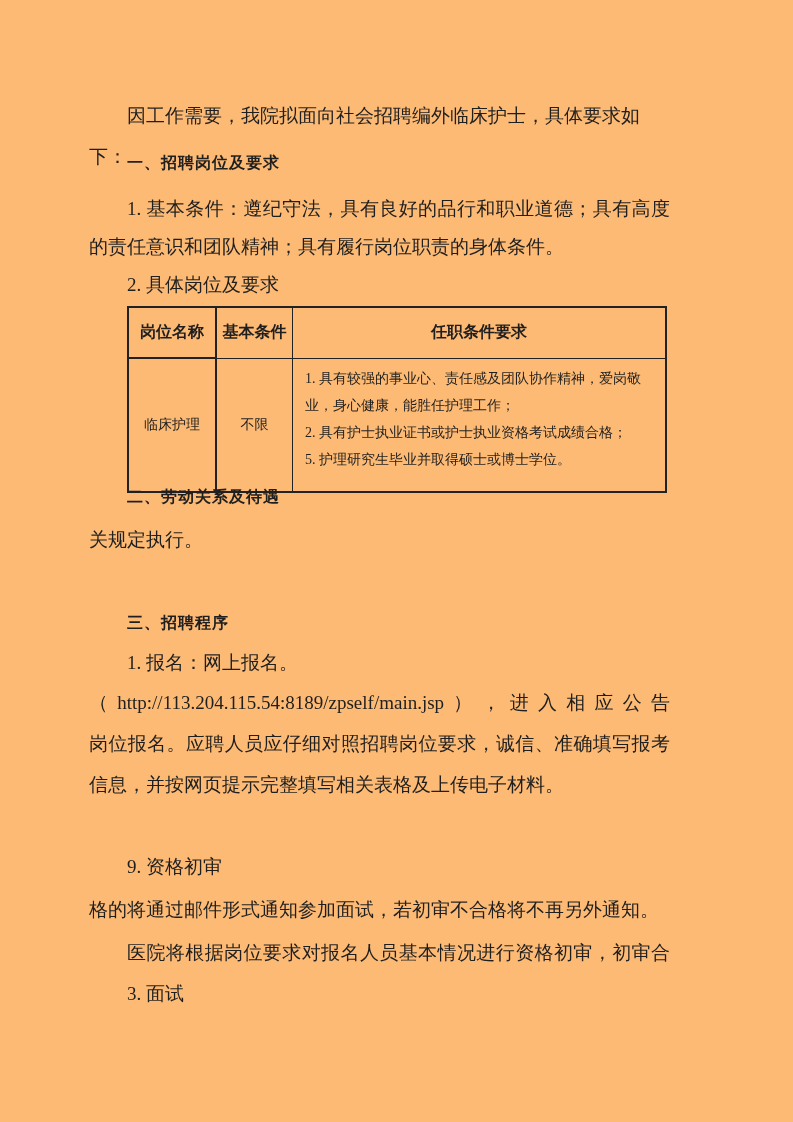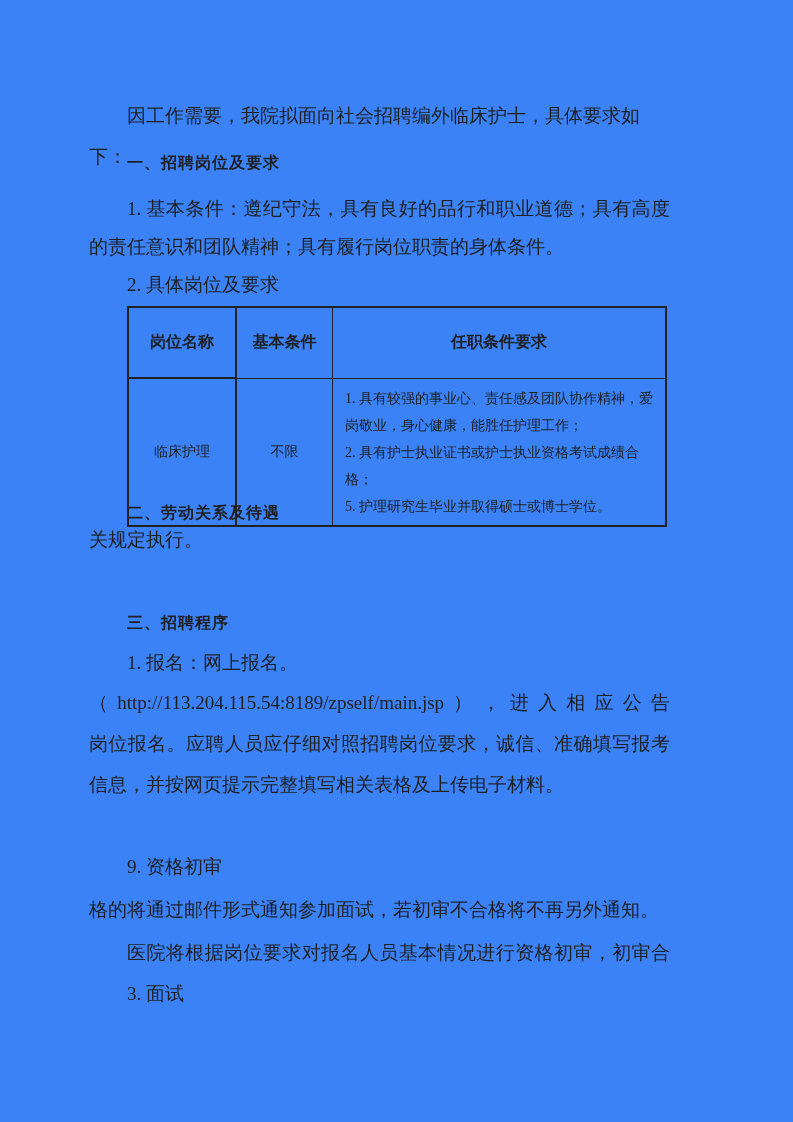--- a/index.html
+++ b/index.html
@@ -4,21 +4,21 @@
 <style>
   html, body {
     margin: 0;
     padding: 0;
     background: #ffffff;
   }
   .page {
     position: relative;
     width: 793px;
     height: 1122px;
-    background: #3b82f6;
+    background: #fdba74;
     overflow: hidden;
     color: #1f1f1f;
   }
   .doc {
     position: absolute;
     left: 89px;
     top: 0;
     width: 581px;
     font-family: "Liberation Serif", serif;
     font-size: 19px;
@@ -55,21 +55,21 @@
     top: 306px;
     width: 540px;
     border-collapse: collapse;
     table-layout: fixed;
     font-size: 14px;
     color: #1f1f1f;
     border: 2px solid #222222;
   }
   .req-table th, .req-table td {
     border: 1px solid #222222;
-    padding: 12px;
+    padding: 2px;
     vertical-align: middle;
   }
   .req-table th {
     font-family: "Liberation Sans", sans-serif;
     font-weight: bold;
     font-size: 16px;
     height: 45px;
     text-align: center;
   }
   .req-table th.col-pos, .req-table td.col-pos { border-right-width: 2px; }
@@ -121,21 +121,21 @@
           <td class="col-quota">不限</td>
           <td class="col-req">
             <div class="req-item">1. 具有较强的事业心、责任感及团队协作精神，爱岗敬业，身心健康，能胜任护理工作；</div>
             <div class="req-item">2. 具有护士执业证书或护士执业资格考试成绩合格；</div>
             <div class="req-item">5. 护理研究生毕业并取得硕士或博士学位。</div>
           </td>
         </tr>
       </tbody>
     </table>
 
-    <div class="block heading" style="top:492px">二、劳动关系及待遇</div>
+    <div class="block heading" style="top:476px">二、劳动关系及待遇</div>
 
     <div class="block p-labor" style="top:519px">
       <div class="line">关规定执行。</div>
     </div>
 
     <div class="block heading" style="top:602px">三、招聘程序</div>
 
     <div class="block" style="top:642px">
       <div class="line indent">1. 报名：网上报名。</div>
     </div>

